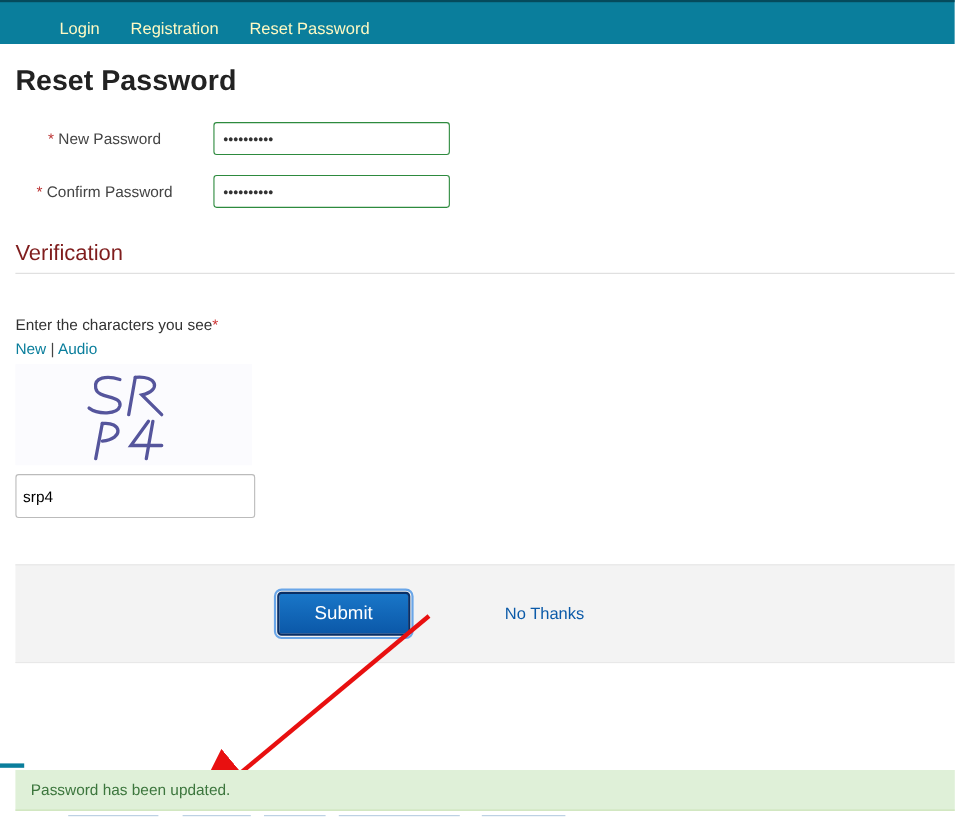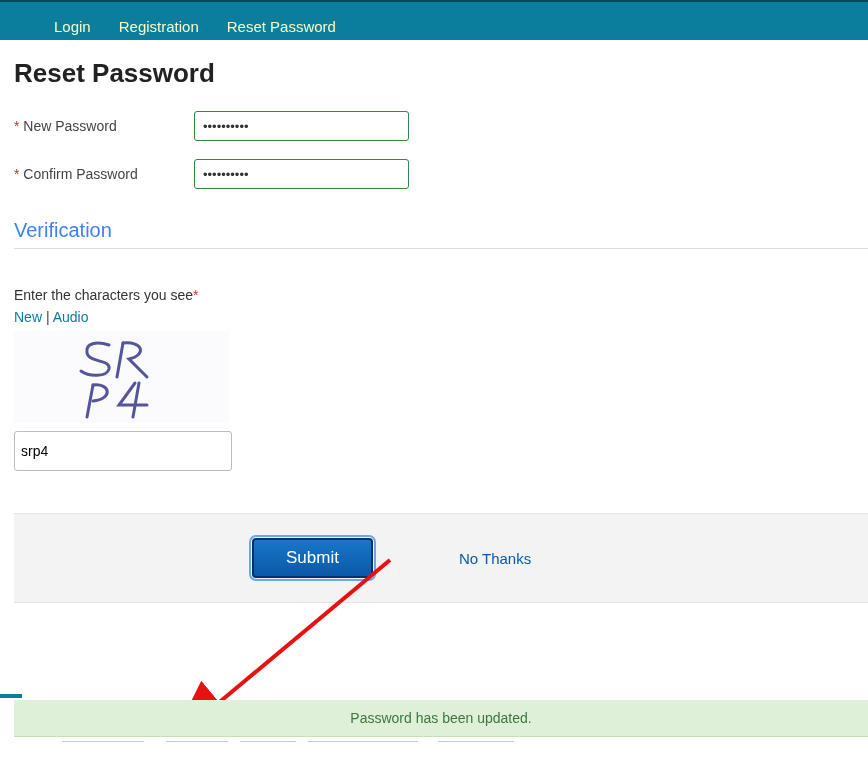--- a/index.html
+++ b/index.html
@@ -36,38 +36,38 @@
     margin: 4px 0 22px 0;
     color: #222;
   }
   .form-row {
     display: flex;
     align-items: center;
     margin-bottom: 18px;
   }
   .form-label {
     width: 180px;
-    text-align: left;
+    text-align: center;
     padding-right: 18px;
     color: #444;
     font-size: 14px;
   }
   .req { color: #b33; }
   .text-input {
     width: 215px;
     height: 30px;
     border: 1px solid #2d8a3e;
     border-radius: 3px;
     padding: 4px 8px;
     font-size: 13px;
     color: #333;
     outline: none;
   }
   h2.section-title {
-    color: #3b82f6;
+    color: #7f1d1d;
     font-size: 20px;
     font-weight: normal;
     margin: 30px 0 6px 0;
   }
   .rule {
     border: none;
     border-top: 1px solid #ddd;
     margin: 0 0 38px 0;
   }
   .captcha-instr { font-size: 14px; color: #333; }
@@ -141,21 +141,20 @@
   .success-banner {
     position: absolute;
     left: 14px;
     top: 700px;
     width: 854px;
     background: #dff0d8;
     color: #3c763d;
     border-bottom: 1px solid #c9e2b3;
     padding: 10px 14px;
     font-size: 14px;
-    text-align: center;
   }
   .bottom-dashes {
     position: absolute;
     left: 14px;
     top: 740px;
     width: 854px;
     height: 3px;
   }
   .dash { position:absolute; height:1px; background:#b6cde0; top:1px; }
 </style>

